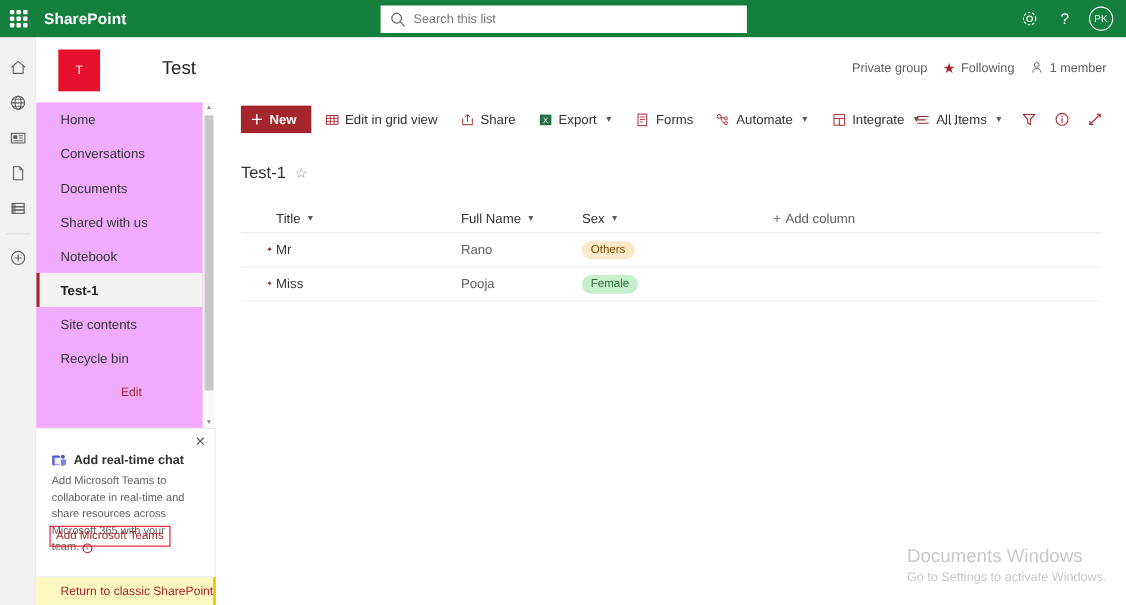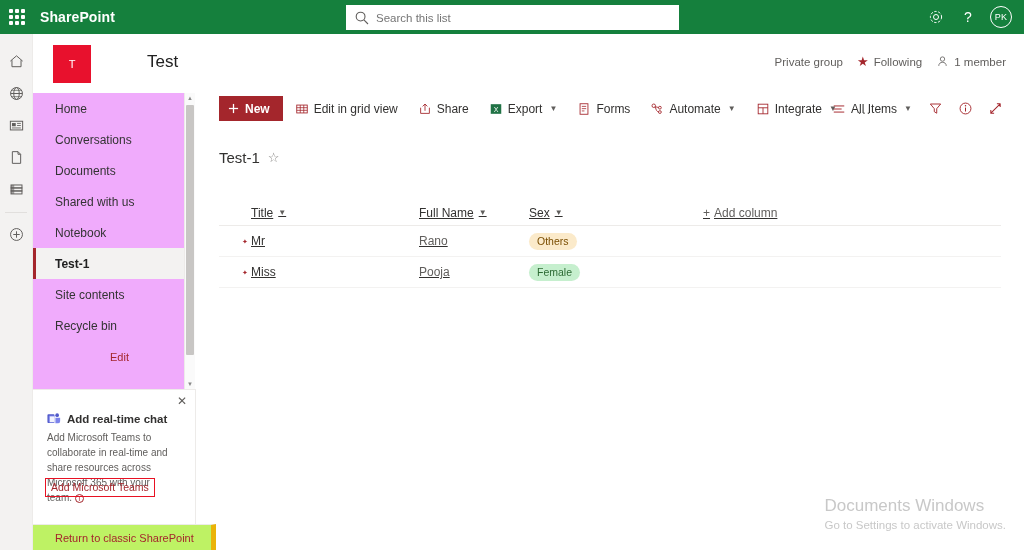--- a/index.html
+++ b/index.html
@@ -106,21 +106,21 @@
   .cmd-right { position: absolute; right: 14px; top: 0; height: 31px; display: flex; align-items: center; }
   .cmd-ic { width: 30px; height: 28px; display: flex; align-items: center; justify-content: center; cursor: pointer; }
 
   
   .listtitle {
     position: absolute; left: 219px; top: 149px; display: flex; align-items: center; gap: 8px;
   }
   .listtitle .t { font-size: 15px; color: #323130; cursor: pointer; }
   .listtitle .fav { font-size: 13px; color: #8a8886; cursor: pointer; }
 
-  .grid { position: absolute; left: 219px; top: 200px; width: 782px; text-decoration: underline; }
+  .grid { position: absolute; left: 219px; top: 186px; width: 782px; }
   .grid-head { display: flex; align-items: center; height: 26px; border-bottom: 1px solid #edebe9; }
   .hcell { font-size: 12px; color: #323130; display: flex; align-items: center; gap: 5px; cursor: pointer; height: 26px; }
   .hcell .chev { font-size: 8px; color: #605e5c; }
   .c-title { width: 200px; padding-left: 32px; }
   .c-full { width: 110px; }
   .c-sex { width: 110px; }
   .c-add { font-size: 12px; color: #605e5c; display: flex; align-items: center; gap: 4px; cursor: pointer; margin-left: 64px; }
 
   .row { display: flex; align-items: center; height: 31px; border-bottom: 1px solid #f3f2f1; font-size: 12px; color: #323130; cursor: pointer; }
   .cell-title { width: 200px; padding-left: 32px; position: relative; display: flex; align-items: flex-start; }
@@ -137,22 +137,22 @@
   .promo-close { position: absolute; right: 8px; top: 4px; font-size: 12px; color: #605e5c; cursor: pointer; }
   .promo-head { position: absolute; left: 14px; top: 22px; display: flex; align-items: center; gap: 6px; font-size: 11.5px; font-weight: bold; color: #323130; }
   .teams-ic { width: 14px; height: 13px; flex: 0 0 auto; }
   .promo-body { position: absolute; left: 14px; top: 40px; width: 128px; font-size: 10px; color: #605e5c; line-height: 15px; }
   .promo-info { display: inline-block; width: 9px; height: 9px; border: 1px solid #a4262c; border-radius: 50%; color: #a4262c; font-size: 7px; line-height: 8px; text-align: center; vertical-align: 0px; }
   .promo-link {
     position: absolute; left: 12px; top: 88px; border: 1.5px solid #e81123;
     padding: 2px 5px 3px 5px; font-size: 10.5px; color: #a4262c; cursor: pointer;
   }
   .classic {
-    position: absolute; left: 33px; top: 524px; width: 183px; height: 26px;
-    background: #bef264; border-right: 5px solid #eab308; border-top: 1px solid #edebe9;
+    position: absolute; left: 33px; top: 524px; width: 163px; height: 26px;
+    background: #fef9c3; border-right: 2px solid #eab308; border-top: 1px solid #edebe9;
     display: flex; align-items: center; padding-left: 22px; font-size: 11px; color: #a4262c; cursor: pointer;
   }
 
   
   .wm { position: absolute; right: 18px; bottom: 17px; text-align: left; user-select: none; }
   .wm .l1 { font-size: 17px; color: #c8c8c8; line-height: 22px; }
   .wm .l2 { font-size: 11.5px; color: #c8c8c8; line-height: 16px; }
 </style>
 </head>
 <body>

